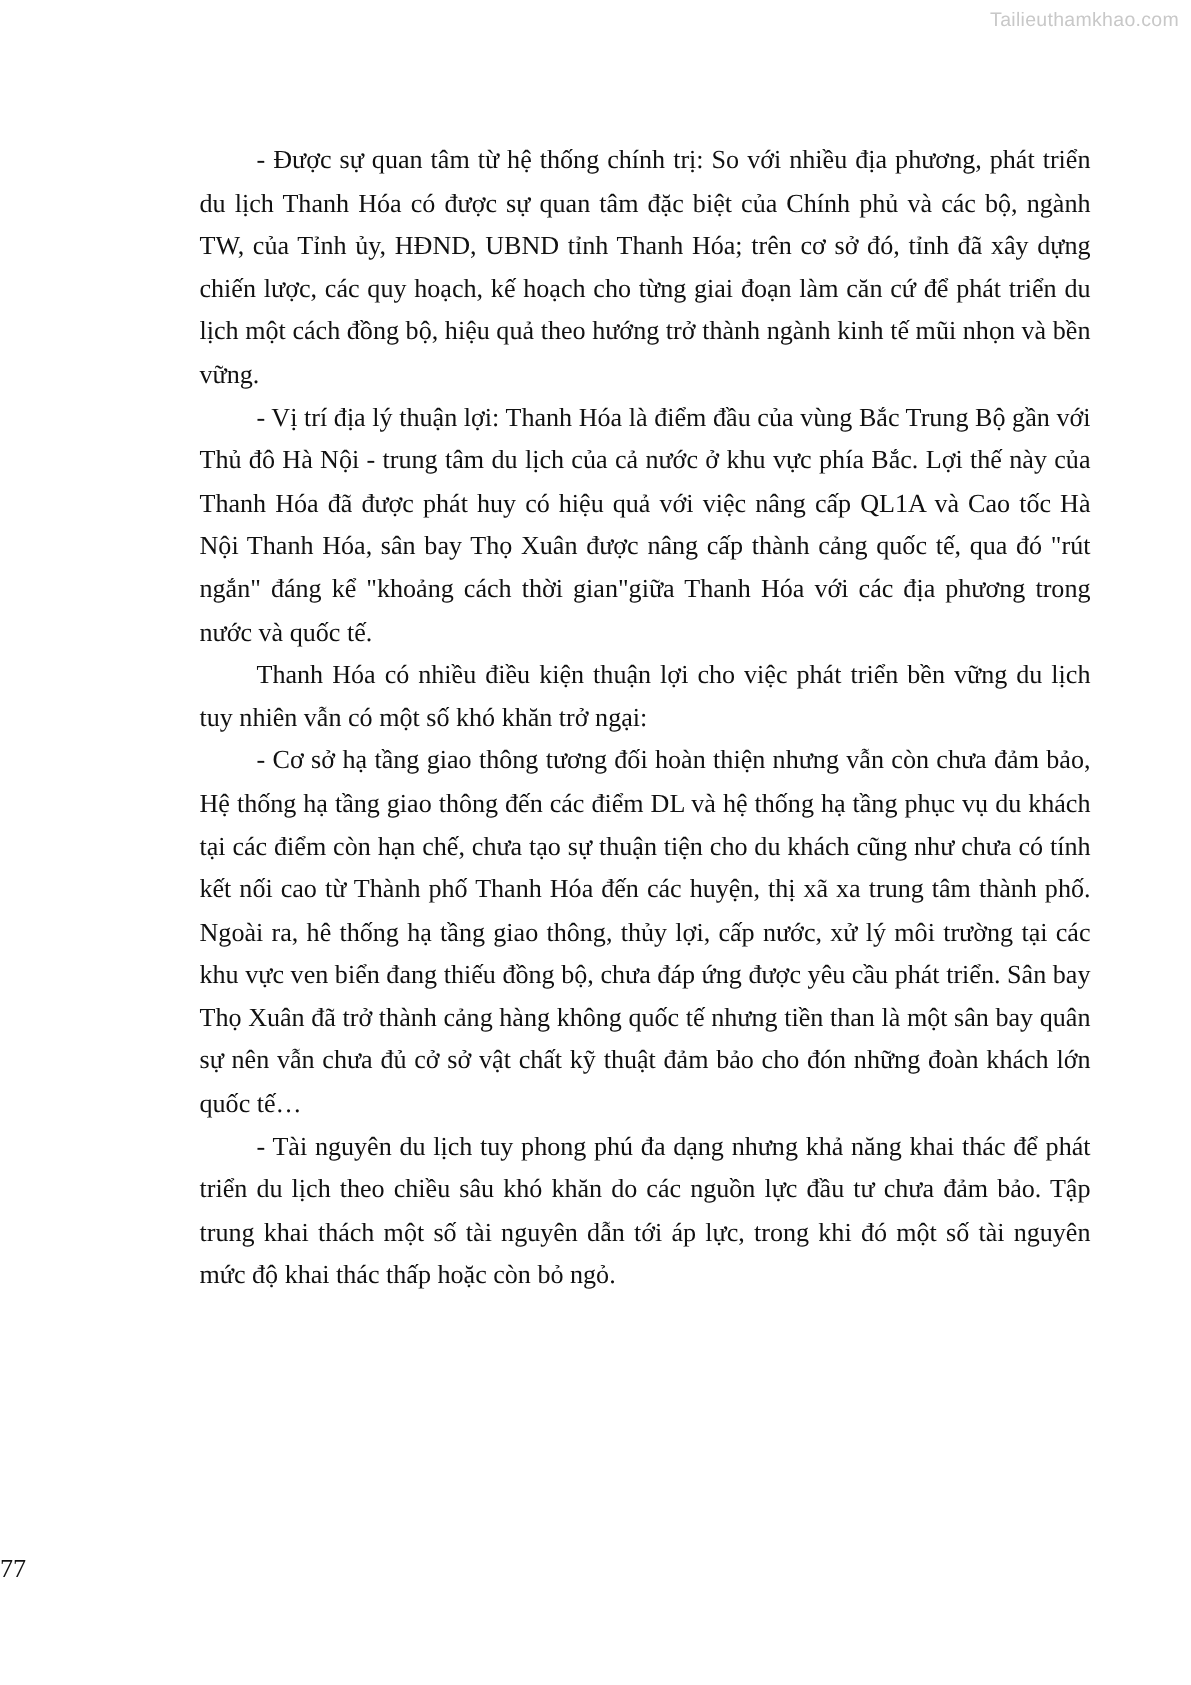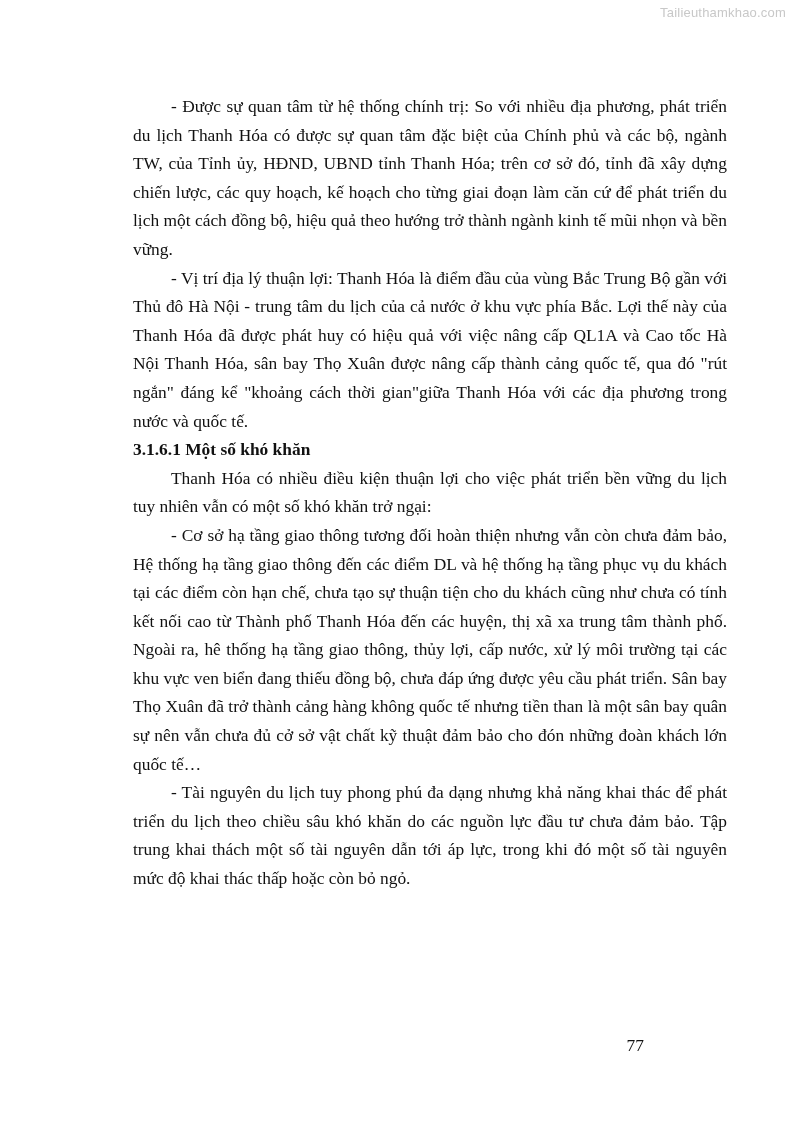--- a/index.html
+++ b/index.html
@@ -13,31 +13,30 @@
       position: absolute; left: 133px; top: 92px; width: 594px;
       font-family: "Liberation Serif", serif;
       font-size: 17.4px; line-height: 28.6px; color: #111;
     }
     .page p { margin: 0; text-align: justify; }
     .page p.indent { text-indent: 38px; }
     .page h3 {
       margin: 0; font-size: 17.4px; line-height: 28.6px; font-weight: bold;
     }
     .page-number {
-      position: absolute; top: 1035px; left: 0; width: 644px; text-align: right;
+      position: absolute; top: 1035px; left: 0; width: 644px; text-align: left;
       font-family: "Liberation Serif", serif; font-size: 17.4px; color: #111;
     }
   </style>
 </head>
 <body>
 
 <div class="watermark">Tailieuthamkhao.com</div>
 
 <div class="page">
   <p class="indent">- Được sự quan tâm từ hệ thống chính trị: So với nhiều địa phương, phát triển du lịch Thanh Hóa có được sự quan tâm đặc biệt của Chính phủ và các bộ, ngành TW, của Tỉnh ủy, HĐND, UBND tỉnh Thanh Hóa; trên cơ sở đó, tỉnh đã xây dựng chiến lược, các quy hoạch, kế hoạch cho từng giai đoạn làm căn cứ để phát triển du lịch một cách đồng bộ, hiệu quả theo hướng trở thành ngành kinh tế mũi nhọn và bền vững.</p>
   <p class="indent">- Vị trí địa lý thuận lợi: Thanh Hóa là điểm đầu của vùng Bắc Trung Bộ gần với Thủ đô Hà Nội - trung tâm du lịch của cả nước ở khu vực phía Bắc. Lợi thế này của Thanh Hóa đã được phát huy có hiệu quả với việc nâng cấp QL1A và Cao tốc Hà Nội Thanh Hóa, sân bay Thọ Xuân được nâng cấp thành cảng quốc tế, qua đó "rút ngắn" đáng kể "khoảng cách thời gian"giữa Thanh Hóa với các địa phương trong nước và quốc tế.</p>
-  <h3>3.1.6.1 Một số khó khăn</h3>
   <p class="indent">Thanh Hóa có nhiều điều kiện thuận lợi cho việc phát triển bền vững du lịch tuy nhiên vẫn có một số khó khăn trở ngại:</p>
   <p class="indent">- Cơ sở hạ tầng giao thông tương đối hoàn thiện nhưng vẫn còn chưa đảm bảo, Hệ thống hạ tầng giao thông đến các điểm DL và hệ thống hạ tầng phục vụ du khách tại các điểm còn hạn chế, chưa tạo sự thuận tiện cho du khách cũng như chưa có tính kết nối cao từ Thành phố Thanh Hóa đến các huyện, thị xã xa trung tâm thành phố. Ngoài ra, hê thống hạ tầng giao thông, thủy lợi, cấp nước, xử lý môi trường tại các khu vực ven biển đang thiếu đồng bộ, chưa đáp ứng được yêu cầu phát triển. Sân bay Thọ Xuân đã trở thành cảng hàng không quốc tế nhưng tiền than là một sân bay quân sự nên vẫn chưa đủ cở sở vật chất kỹ thuật đảm bảo cho đón những đoàn khách lớn quốc tế…</p>
   <p class="indent">- Tài nguyên du lịch tuy phong phú đa dạng nhưng khả năng khai thác để phát triển du lịch theo chiều sâu khó khăn do các nguồn lực đầu tư chưa đảm bảo. Tập trung khai thách một số tài nguyên dẫn tới áp lực, trong khi đó một số tài nguyên mức độ khai thác thấp hoặc còn bỏ ngỏ.</p>
 </div>
 
 <div class="page-number">77</div>
 
 </body></html>

